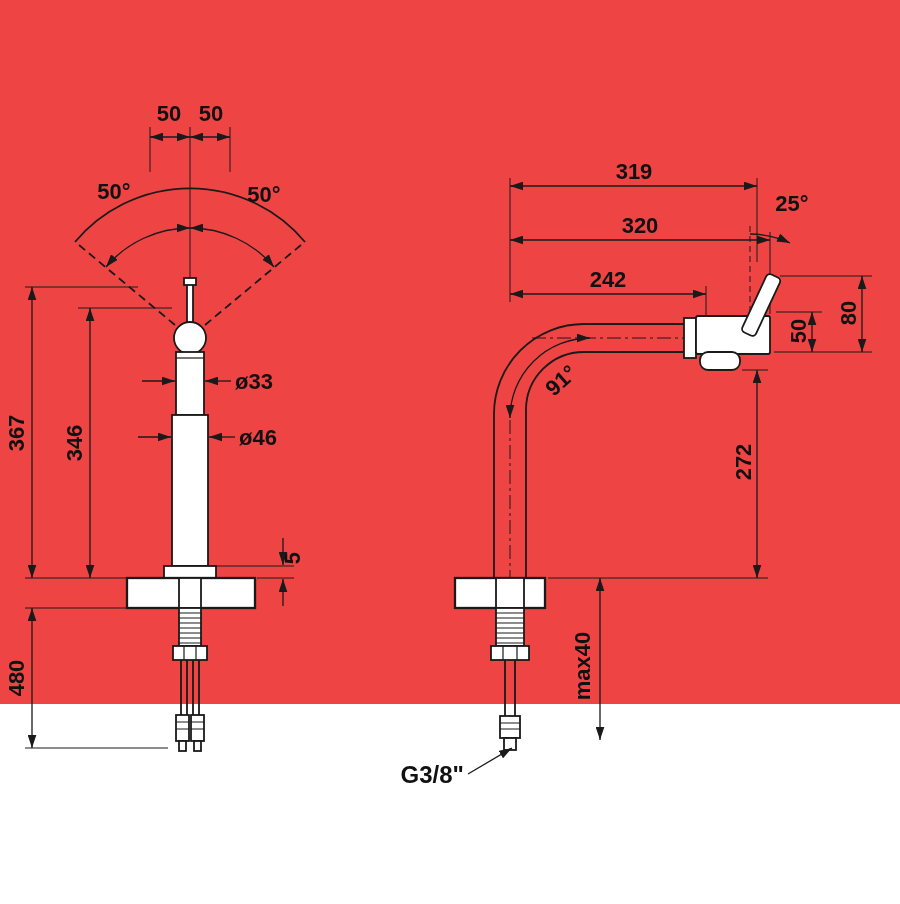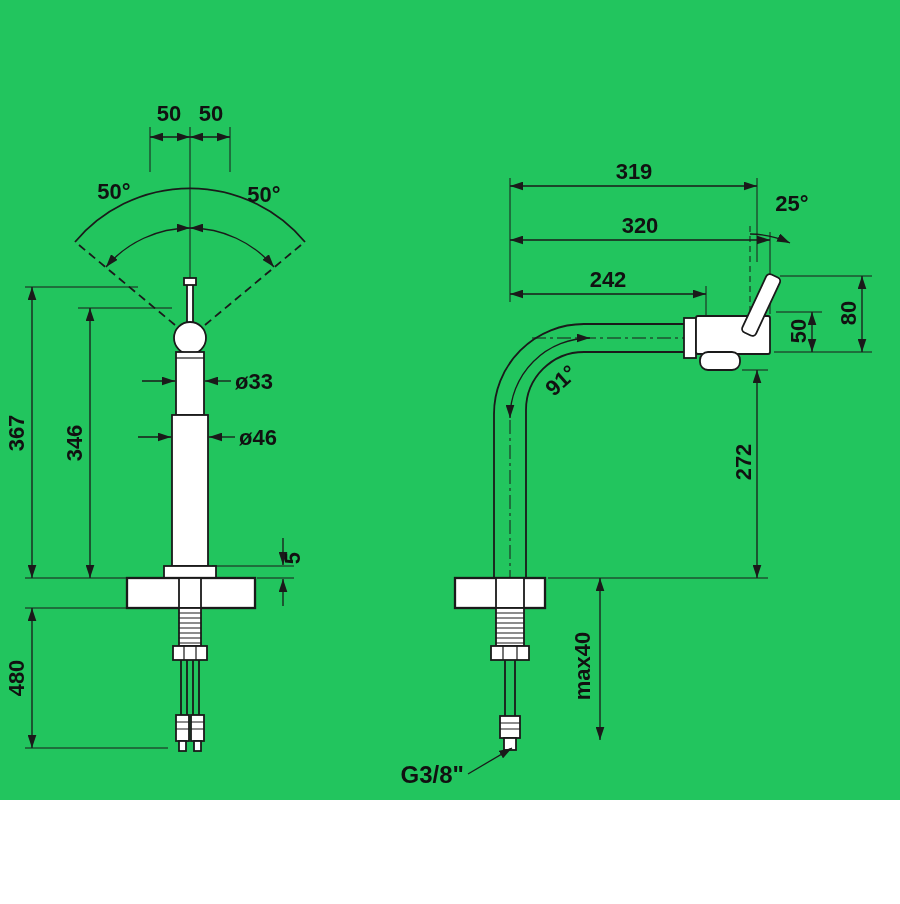--- a/index.html
+++ b/index.html
@@ -1,17 +1,17 @@
 <!DOCTYPE html>
 <html><head>
 <meta charset="utf-8">
 <style>
   html,body{margin:0;padding:0;background:#fff;}
   body{width:900px;height:904px;overflow:hidden;}
-  #canvas{width:900px;height:800px;background:#22c55e;position:relative;}
+  #canvas{width:900px;height:704px;background:#ef4444;position:relative;}
   svg{display:block;}
   .ext{stroke:#1a1a1a;stroke-width:1;fill:none;}
   .dim{stroke:#1a1a1a;stroke-width:1.3;fill:none;}
   .obj{stroke:#1a1a1a;stroke-width:1.8;fill:none;}
   .objw{stroke:#1a1a1a;stroke-width:1.8;fill:#fff;}
   .thin{stroke:#1a1a1a;stroke-width:1.2;fill:none;}
   .cl{stroke:#1a1a1a;stroke-width:1;fill:none;stroke-dasharray:14 4 3 4;}
   .dash{stroke-dasharray:8 5;}
   .dash2{stroke-dasharray:6 4;}
   .thick{stroke-width:2.3;}

